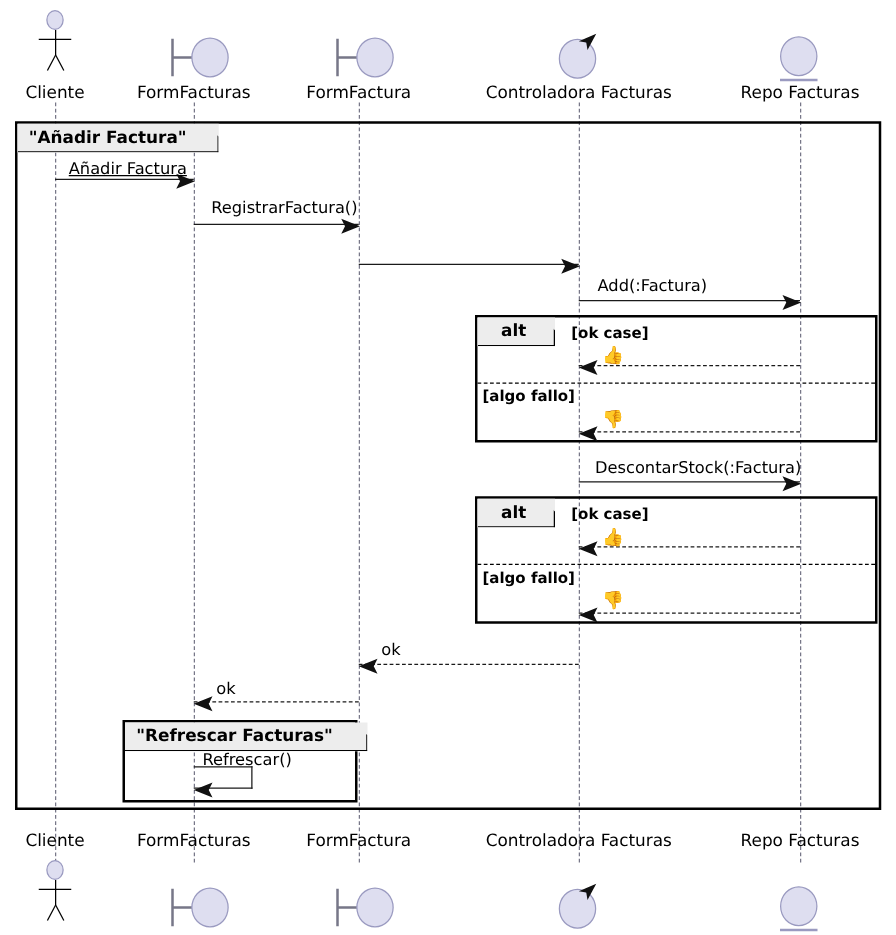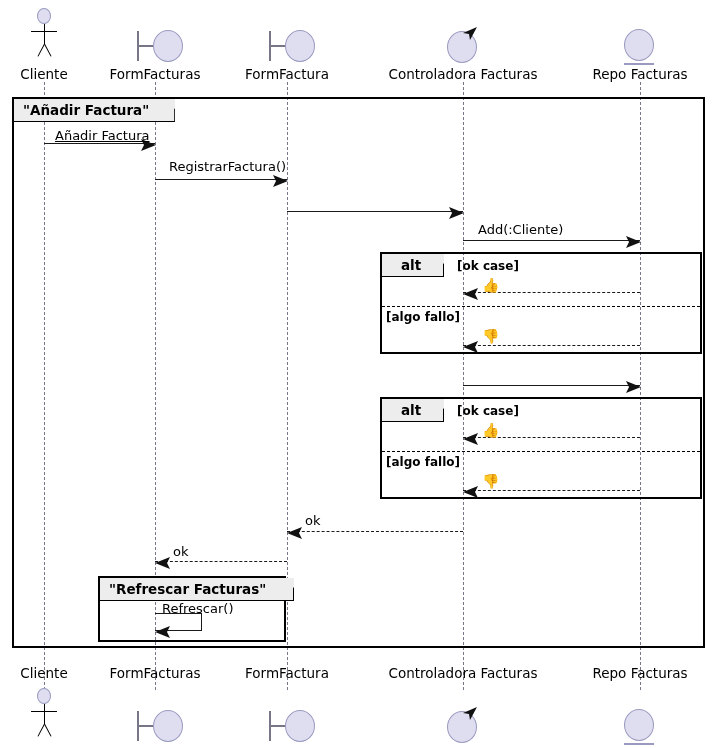--- a/index.html
+++ b/index.html
@@ -347,35 +347,36 @@
       </svg></div>
     <div class="msg-label" style="left: 169px; top: 159px;">RegistrarFactura()</div>
     <div class="msg-line" style="left: 287px; top: 211px; width: 176px;"></div>
     <div class="arrow-r" style="left: 448px; top: 205px;"><svg width="16" height="14" viewBox="0 0 16 14">
         <path d="M16 7 L1 1 L4 7 L1 13 Z" fill="#111"></path>
       </svg></div>
     <div class="msg-line" style="left: 463px; top: 240px; width: 177px;"></div>
     <div class="arrow-r" style="left: 625px; top: 234px;"><svg width="16" height="14" viewBox="0 0 16 14">
         <path d="M16 7 L1 1 L4 7 L1 13 Z" fill="#111"></path>
       </svg></div>
-    <div class="msg-label" style="left: 478px; top: 222px;">Add(:Cliente)</div>
+    <div class="msg-label" style="left: 478px; top: 222px;">Add(:Factura)</div>
     <div class="msg-line dashed" style="left: 463px; top: 292px; width: 177px;"></div>
     <div class="arrow-l" style="left: 463px; top: 286px;"><svg width="16" height="14" viewBox="0 0 16 14">
         <path d="M0 7 L15 1 L12 7 L15 13 Z" fill="#111"></path>
       </svg></div>
     <div class="emoji" style="left: 482px; top: 278px;">👍</div>
     <div class="msg-line dashed" style="left: 463px; top: 345px; width: 177px;"></div>
     <div class="arrow-l" style="left: 463px; top: 339px;"><svg width="16" height="14" viewBox="0 0 16 14">
         <path d="M0 7 L15 1 L12 7 L15 13 Z" fill="#111"></path>
       </svg></div>
     <div class="emoji" style="left: 482px; top: 329px;">👎</div>
     <div class="msg-line" style="left: 463px; top: 385px; width: 177px;"></div>
     <div class="arrow-r" style="left: 625px; top: 379px;"><svg width="16" height="14" viewBox="0 0 16 14">
         <path d="M16 7 L1 1 L4 7 L1 13 Z" fill="#111"></path>
       </svg></div>
+    <div class="msg-label" style="left: 476px; top: 367px;">DescontarStock(:Factura)</div>
     <div class="msg-line dashed" style="left: 463px; top: 437px; width: 177px;"></div>
     <div class="arrow-l" style="left: 463px; top: 431px;"><svg width="16" height="14" viewBox="0 0 16 14">
         <path d="M0 7 L15 1 L12 7 L15 13 Z" fill="#111"></path>
       </svg></div>
     <div class="emoji" style="left: 482px; top: 423px;">👍</div>
     <div class="msg-line dashed" style="left: 463px; top: 490px; width: 177px;"></div>
     <div class="arrow-l" style="left: 463px; top: 484px;"><svg width="16" height="14" viewBox="0 0 16 14">
         <path d="M0 7 L15 1 L12 7 L15 13 Z" fill="#111"></path>
       </svg></div>
     <div class="emoji" style="left: 482px; top: 474px;">👎</div>

